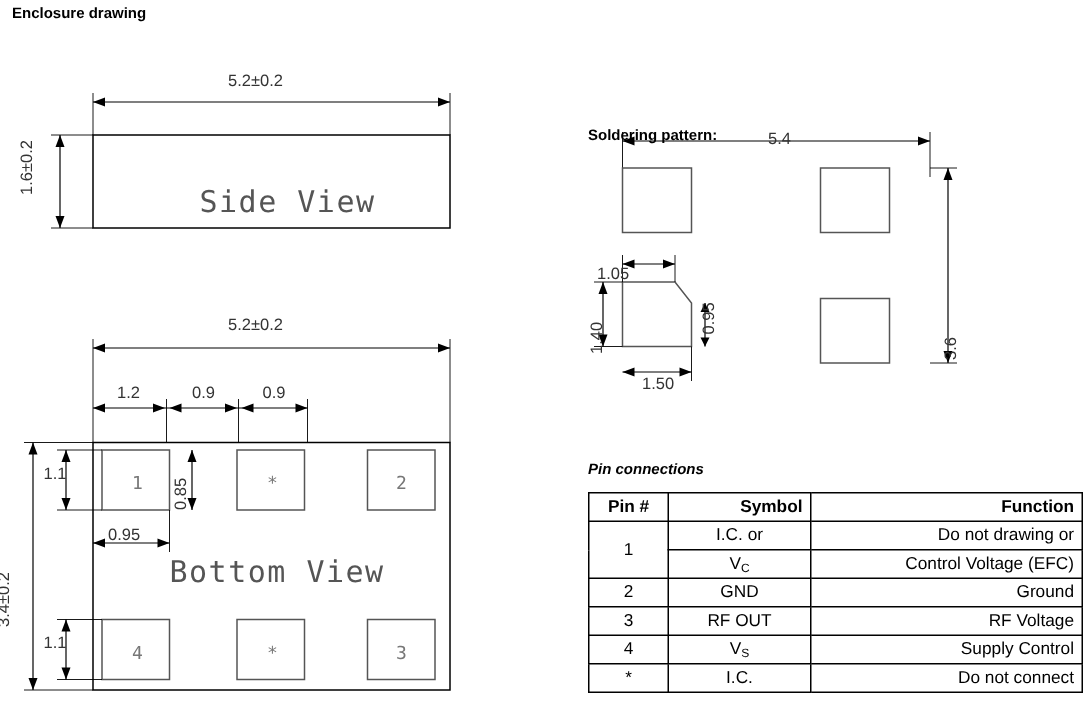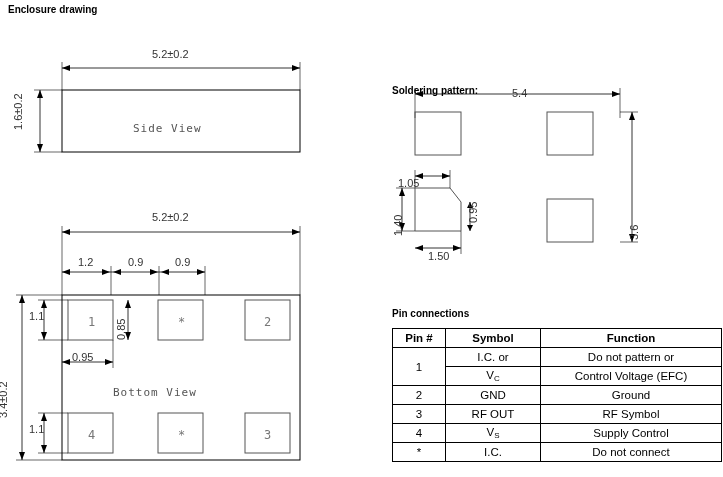--- a/index.html
+++ b/index.html
@@ -25,21 +25,21 @@
 
   .dim-text {
     font-family: "Liberation Sans", sans-serif;
     font-size: 11px;
     color: #333;
     white-space: nowrap;
   }
 
   .view-label {
     font-family: "DejaVu Sans Mono", monospace;
-    font-size: 11px;
+    font-size: 20px;
     color: #555;
     letter-spacing: 1px;
     white-space: nowrap;
   }
 
   .pad-num {
     font-family: "DejaVu Sans Mono", monospace;
     font-size: 12px;
     color: #777;
   }
@@ -48,21 +48,21 @@
   table.pins {
     border-collapse: collapse;
     font-size: 11.5px;
     font-family: "Liberation Sans", sans-serif;
   }
   table.pins td, table.pins th {
     border: 1px solid #000;
     padding: 1px 5px;
     height: 16px;
     line-height: 14px;
-    text-align: center;
+    text-align: right;
     font-weight: normal;
   }
   table.pins th {
     font-weight: bold;
   }
   .col-pin { width: 42px; text-align: center !important; }
   .col-sym { width: 84px; text-align: left; }
   .col-fn  { width: 170px; }
   .cent { text-align: center !important; }
   .bold { font-weight: bold; }
@@ -70,21 +70,21 @@
 
   svg { display:block; }
 </style>
 </head>
 <body>
 
 <div class="abs title" style="left:8px; top:4px;">Enclosure drawing</div>
 
 <div class="abs title" style="left:392px; top:47px;margin-top:38px;">Soldering pattern:</div>
 
-<div class="abs title" style="left:392px; top:308px;">Pin connections</div>
+<div class="abs title" style="left:392px; top:308px;font-style:italic;">Pin connections</div>
 
 <div class="abs" style="left:0px; top:40px; width:380px; height:160px;">
   <svg width="380" height="160" viewBox="0 0 380 160">
 
     <rect x="62" y="50" width="238" height="62" fill="none" stroke="#000" stroke-width="1"></rect>
 
     <line x1="62" y1="28" x2="300" y2="28" stroke="#000" stroke-width="0.8"></line>
 
     <polygon points="62,28 70,25 70,31" fill="#000"></polygon>
     <polygon points="300,28 292,25 292,31" fill="#000"></polygon>
@@ -169,21 +169,21 @@
 <div class="abs dim-text" style="left:128px; top:256px;">0.9</div>
 <div class="abs dim-text" style="left:175px; top:256px;">0.9</div>
 
 <div class="abs dim-text" style="left:115px; top:340px; transform:rotate(-90deg); transform-origin: left top;">0.85</div>
 
 <div class="abs dim-text" style="left:72px; top:351px;">0.95</div>
 
 <div class="abs dim-text" style="left:29px; top:310px;">1.1</div>
 <div class="abs dim-text" style="left:29px; top:423px;">1.1</div>
 
-<div class="abs view-label" style="left:113px; top:386px;">Bottom View</div>
+<div class="abs view-label" style="left:113px; top:369px;">Bottom View</div>
 
 <div class="abs pad-num" style="left:88px; top:315px;">1</div>
 <div class="abs pad-num" style="left:178px; top:315px;">*</div>
 <div class="abs pad-num" style="left:264px; top:315px;">2</div>
 <div class="abs pad-num" style="left:88px; top:428px;">4</div>
 <div class="abs pad-num" style="left:178px; top:428px;">*</div>
 <div class="abs pad-num" style="left:264px; top:428px;">3</div>
 
 <div class="abs" style="left:392px; top:72px; width:290px; height:215px;">
   <svg width="290" height="215" viewBox="0 0 290 215">
@@ -244,35 +244,35 @@
       <tr>
         <th class="col-pin">Pin #</th>
         <th class="col-sym">Symbol</th>
         <th class="col-fn">Function</th>
       </tr>
     </thead>
     <tbody>
       <tr>
         <td class="col-pin cent bold" rowspan="2">1</td>
         <td class="col-sym cent">I.C. or</td>
-        <td class="col-fn">Do not pattern  or</td>
+        <td class="col-fn">Do not drawing  or</td>
       </tr>
       <tr>
         <td class="col-sym cent"><span>V</span><sub>C</sub></td>
         <td class="col-fn">Control Voltage (EFC)</td>
       </tr>
       <tr>
         <td class="col-pin cent bold">2</td>
         <td class="col-sym cent">GND</td>
         <td class="col-fn">Ground</td>
       </tr>
       <tr>
         <td class="col-pin cent bold">3</td>
         <td class="col-sym cent">RF OUT</td>
-        <td class="col-fn">RF Symbol</td>
+        <td class="col-fn">RF Voltage</td>
       </tr>
       <tr>
         <td class="col-pin cent bold">4</td>
         <td class="col-sym cent"><span>V</span><sub>S</sub></td>
         <td class="col-fn">Supply Control</td>
       </tr>
       <tr>
         <td class="col-pin cent bold">*</td>
         <td class="col-sym cent">I.C.</td>
         <td class="col-fn">Do not connect</td>

